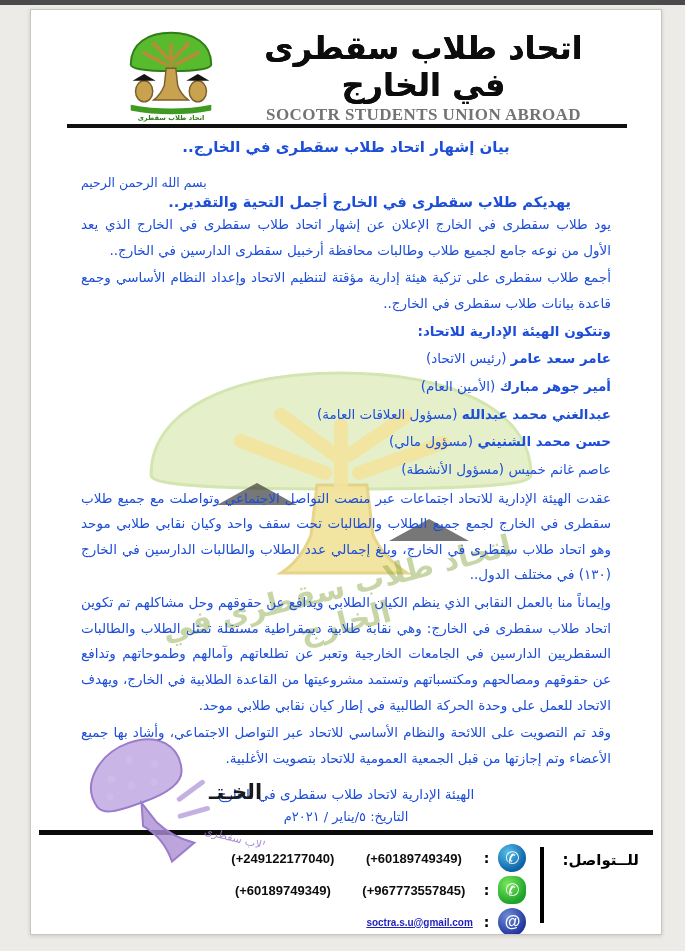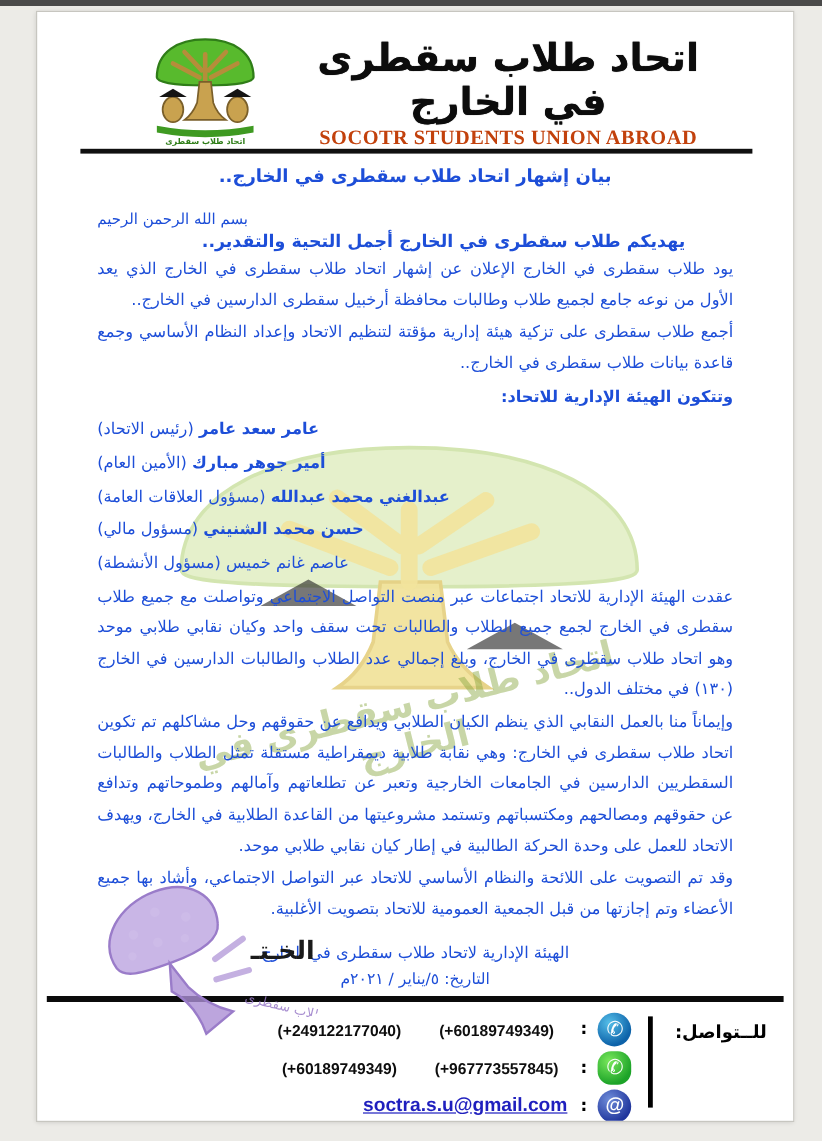--- a/index.html
+++ b/index.html
@@ -21,35 +21,35 @@
   .header{position:relative;height:100px;margin-top:12px;z-index:2;}
   .logo{position:absolute;left:92px;top:6px;width:96px;height:94px;}
   .titleblock{position:absolute;left:205px;right:50px;top:8px;text-align:center;}
   .callig{
     font-weight:bold;font-size:32px;line-height:1.15;color:#0c0c0c;
     direction:rtl;letter-spacing:1px;
     text-shadow:0 0 .6px #000;
   }
   .orgname{
     font-family:"Liberation Serif", serif;font-weight:bold;
-    font-size:17px;color:#c2410c;margin-top:1px;letter-spacing:.4px;
+    font-size:17px;color:#737373;margin-top:1px;letter-spacing:.4px;
   }
   .hr1{height:4px;background:#101010;margin:2px 34px 0 36px;}
   
   .content{
     position:relative;z-index:1;
     direction:rtl;padding:6px 50px 0 50px;
     color:#1d4ed8;font-size:13.5px;
   }
   .doc-title{text-align:center;font-weight:bold;font-size:15px;margin:4px 0 2px;}
   .basmala{text-align:left;font-size:12.5px;margin:19px 0 2px;}
   .greeting{text-align:right;font-weight:bold;font-size:14.5px;margin:4px 40px 2px 0;}
   p.body{ text-align:justify;text-align-last:right;line-height:1.9;margin:2px 0 0;}
   .board-heading{font-weight:bold;line-height:1.9;margin-top:2px;}
-  ul.board{list-style:none;margin:1px 0 2px;padding:0;text-align:left;line-height:2.05;}
+  ul.board{list-style:none;margin:1px 0 2px;padding:0;text-align:right;line-height:2.05;}
   .bname{font-weight:bold;}
   .bname.regular{font-weight:normal;}
   .gap-lg{margin-top:16px;}
   .gap-sm{margin-top:6px;}
   .sig{text-align:center;line-height:1.8;margin-top:10px;}
   .dateline{text-align:center;line-height:1.7;font-size:13px;}
   
   .watermark{position:absolute;left:90px;top:345px;width:440px;height:310px;z-index:0;pointer-events:none;}
   .wm-text{
     position:absolute;left:20px;top:215px;width:400px;
@@ -82,21 +82,21 @@
   .cicon.phone{background:radial-gradient(circle at 35% 30%, #55bfe9, #0d62a9 70%);}
   .cicon.wa{background:radial-gradient(circle at 35% 30%, #7ae85c, #1ca328 72%);border-radius:40%;}
   .cicon.mail{background:radial-gradient(circle at 35% 30%, #6e8cd9, #20359c 72%);font-weight:bold;font-size:16px;font-family:"Liberation Sans",sans-serif;}
   .colon{font-weight:bold;font-size:14px;}
   .num{
     direction:ltr;unicode-bidi:isolate;font-weight:bold;font-size:13px;
     font-family:"Liberation Sans",sans-serif;color:#0d0d0d;
     width:122px;text-align:center;white-space:nowrap;
   }
   .email-link{
-    direction:ltr;unicode-bidi:isolate;font-weight:bold;font-size:16px;
+    direction:ltr;unicode-bidi:isolate;font-weight:bold;font-size:10px;
     font-family:"Liberation Sans",sans-serif;color:#1f1fbe;
     text-decoration:underline;margin-right:2px;white-space:nowrap;
   }
 </style>
 </head>
 <body>
 
 <div class="topbar"></div>
 
 <div class="paper">

